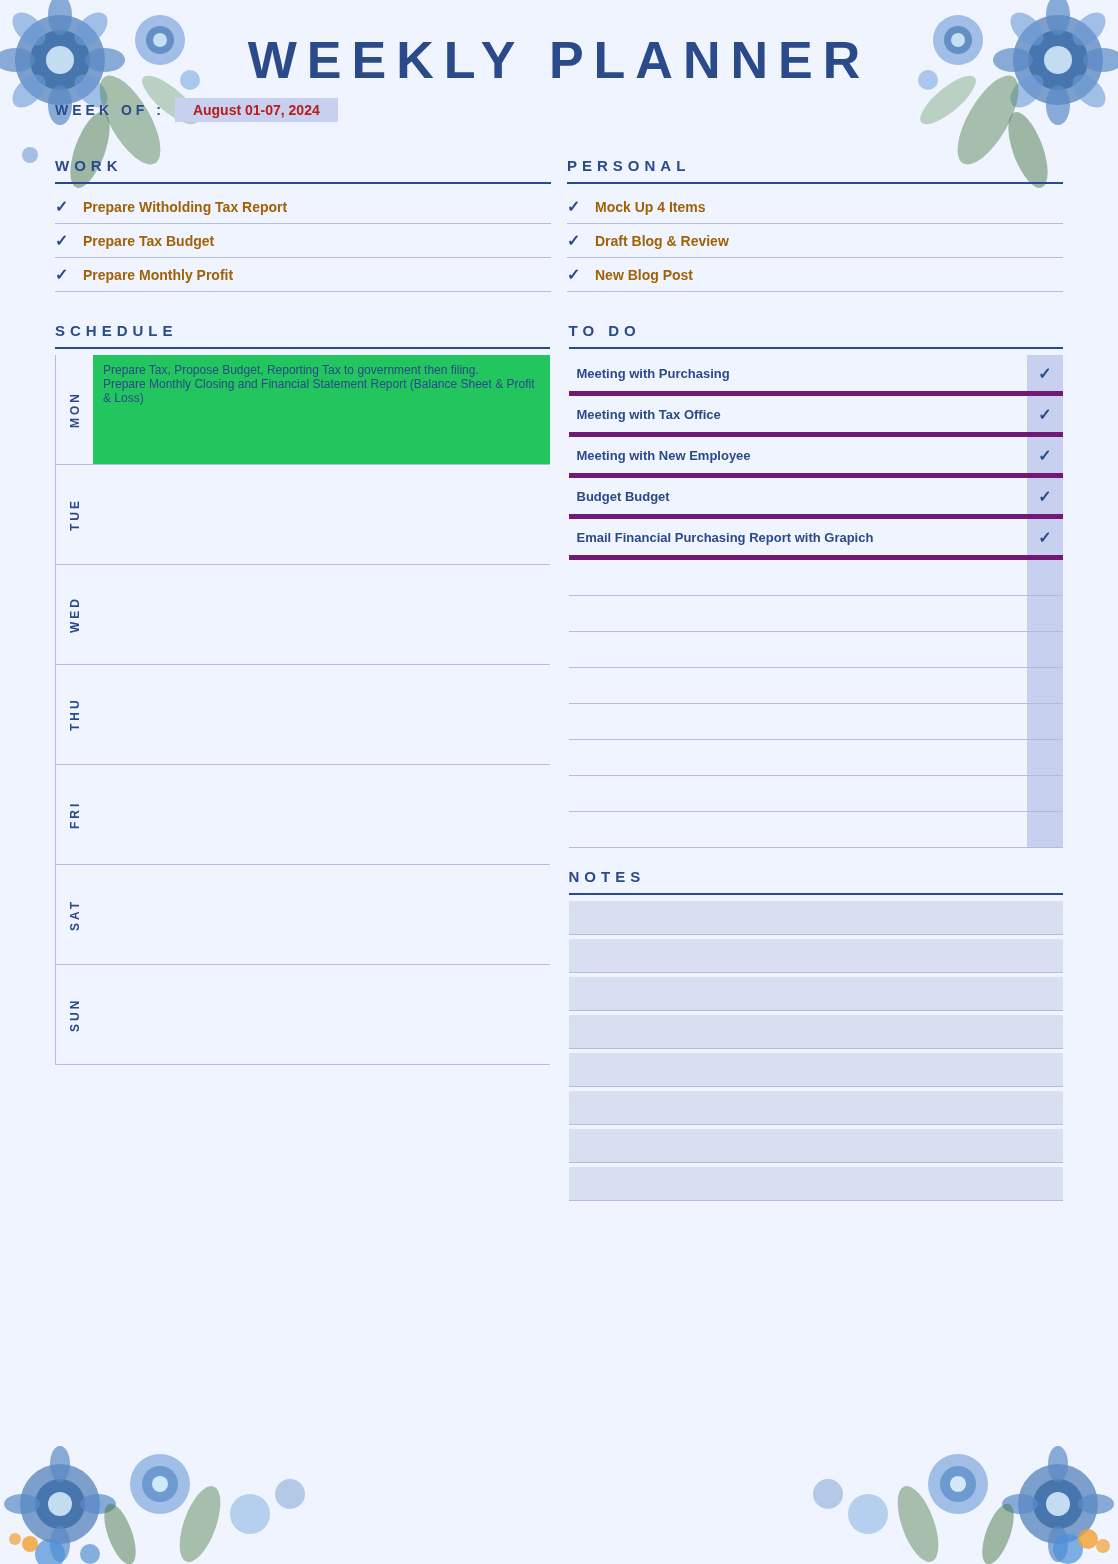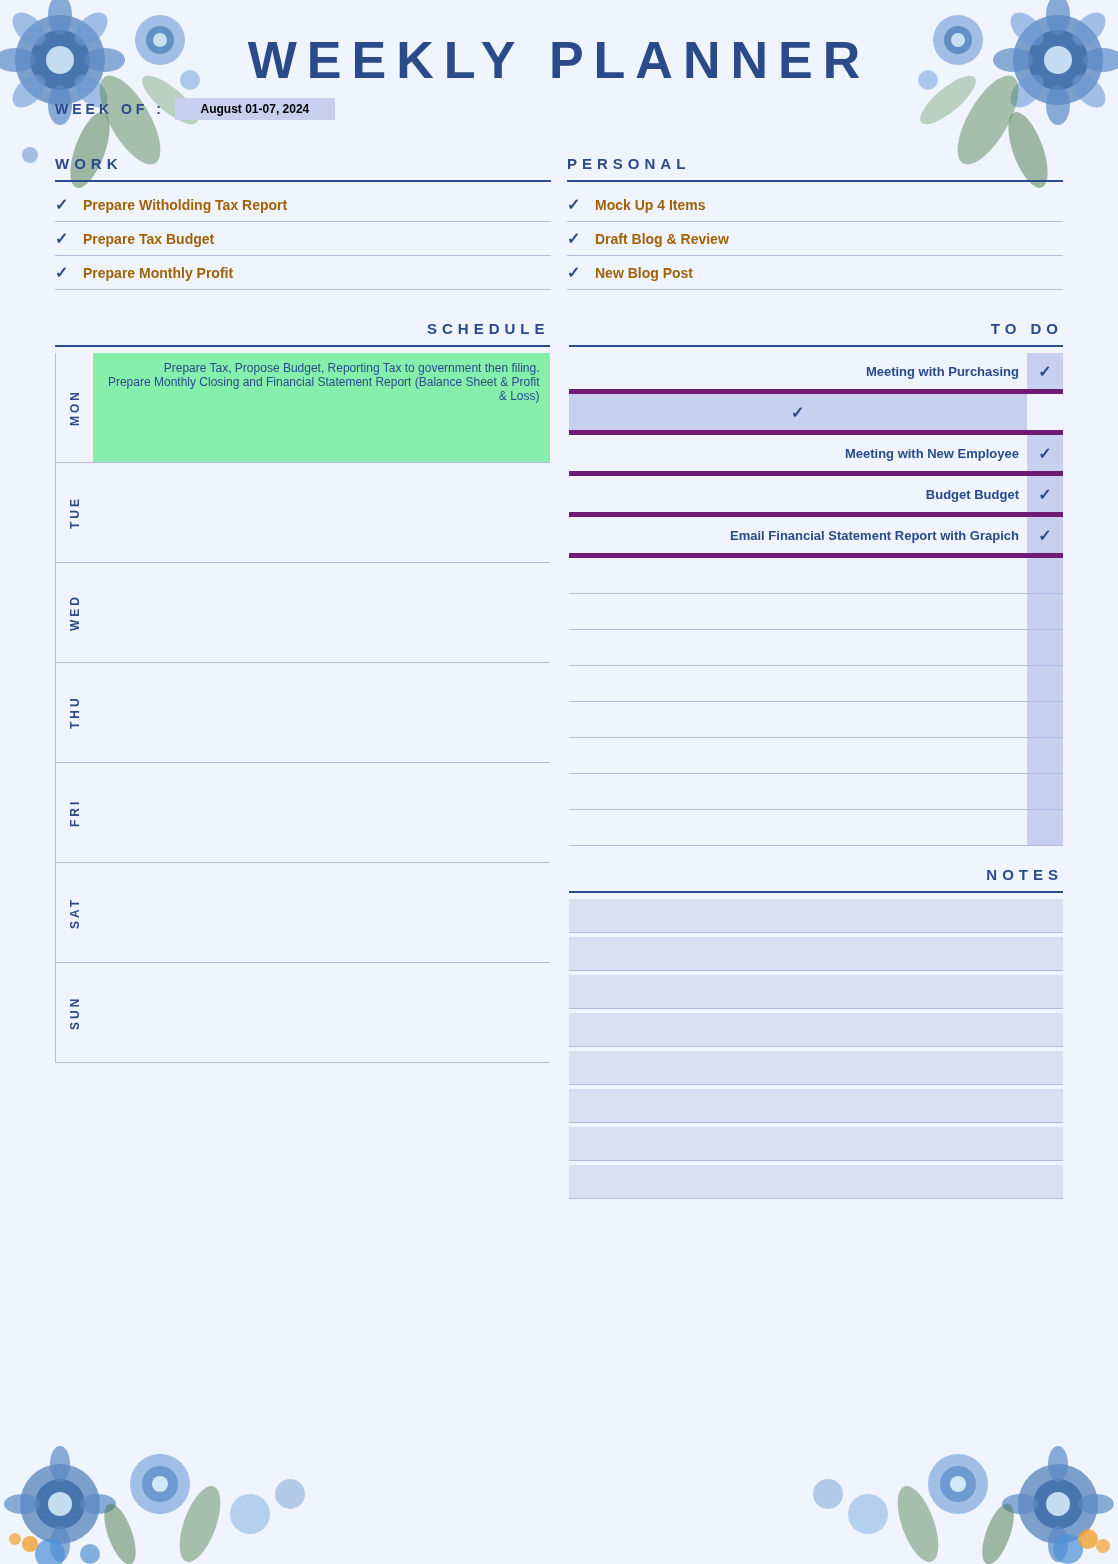--- a/index.html
+++ b/index.html
@@ -74,22 +74,22 @@
       font-size: 14px;
       font-weight: 700;
       letter-spacing: 4px;
       color: #2a4a8a;
       text-transform: uppercase;
     }
 
     .week-date-box {
       background: #c8d0f0;
       padding: 4px 18px;
-      font-size: 12px;
-      color: #000000;
+      font-size: 14px;
+      color: #b91c1c;
       font-weight: 600;
       min-width: 160px;
       text-align: center;
     }
 
     
     .two-col {
       display: grid;
       grid-template-columns: 1fr 1fr;
       gap: 16px;
@@ -136,21 +136,20 @@
       color: #a16207;
       font-weight: 600;
     }
 
     
     .schedule-todo-row {
       display: grid;
       grid-template-columns: 1fr 1fr;
       gap: 19px;
       margin-top: 30px;
-      text-align: right;
     }
 
     .schedule-row {
       display: grid;
       grid-template-columns: 38px 1fr;
       border-bottom: 1px solid #b0bce0;
       min-height: 80px;
     }
 
     .day-label {
@@ -234,21 +233,21 @@
       background: #d8dff0;
       margin-bottom: 4px;
       border-bottom: 1px solid #b0bce0;
     }
 
     .schedule-section {}
     .todo-notes-section {}
 
     
     .schedule-content.filled {
-      background: #86efac;
+      background: #22c55e;
     }
 
     
     .schedule-row.tall {
       min-height: 100px;
     }
 
     .schedule-row.mon-row {
       min-height: 110px;
     }
@@ -453,32 +452,33 @@
 
       <div>
         <div class="section-title">TO DO</div>
         <hr class="section-divider">
 
         <div class="todo-row">
           <div class="todo-label">Meeting with Purchasing</div>
           <div class="todo-check-cell">✓</div>
         </div>
         <div class="todo-row">
+          <div class="todo-label">Meeting with Tax Office</div>
           <div class="todo-check-cell">✓</div>
         </div>
         <div class="todo-row">
           <div class="todo-label">Meeting with New Employee</div>
           <div class="todo-check-cell">✓</div>
         </div>
         <div class="todo-row">
           <div class="todo-label">Budget Budget</div>
           <div class="todo-check-cell">✓</div>
         </div>
         <div class="todo-row">
-          <div class="todo-label">Email Financial Statement Report with Grapich</div>
+          <div class="todo-label">Email Financial Purchasing Report with Grapich</div>
           <div class="todo-check-cell">✓</div>
         </div>
 
         <div class="todo-empty-row">
           <div class="todo-empty-label"></div>
           <div class="todo-empty-check"></div>
         </div>
         <div class="todo-empty-row">
           <div class="todo-empty-label"></div>
           <div class="todo-empty-check"></div>

